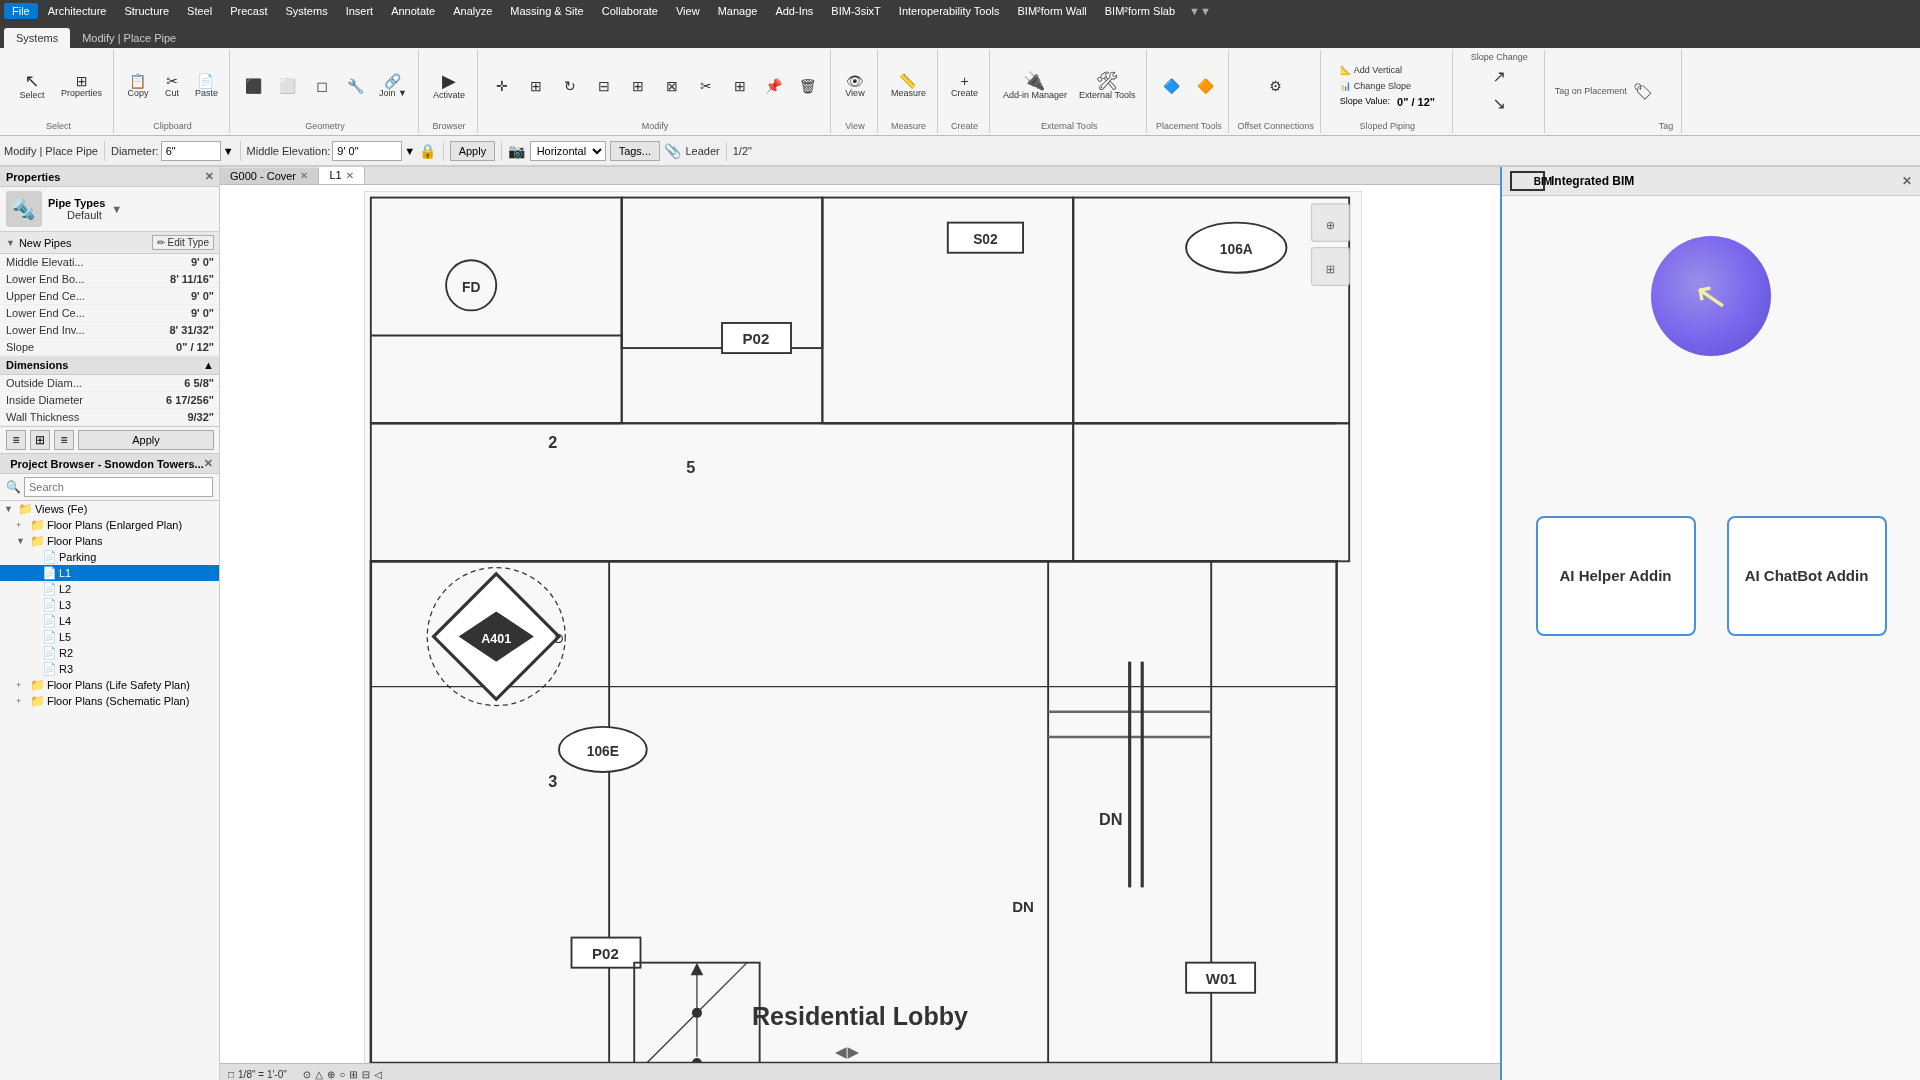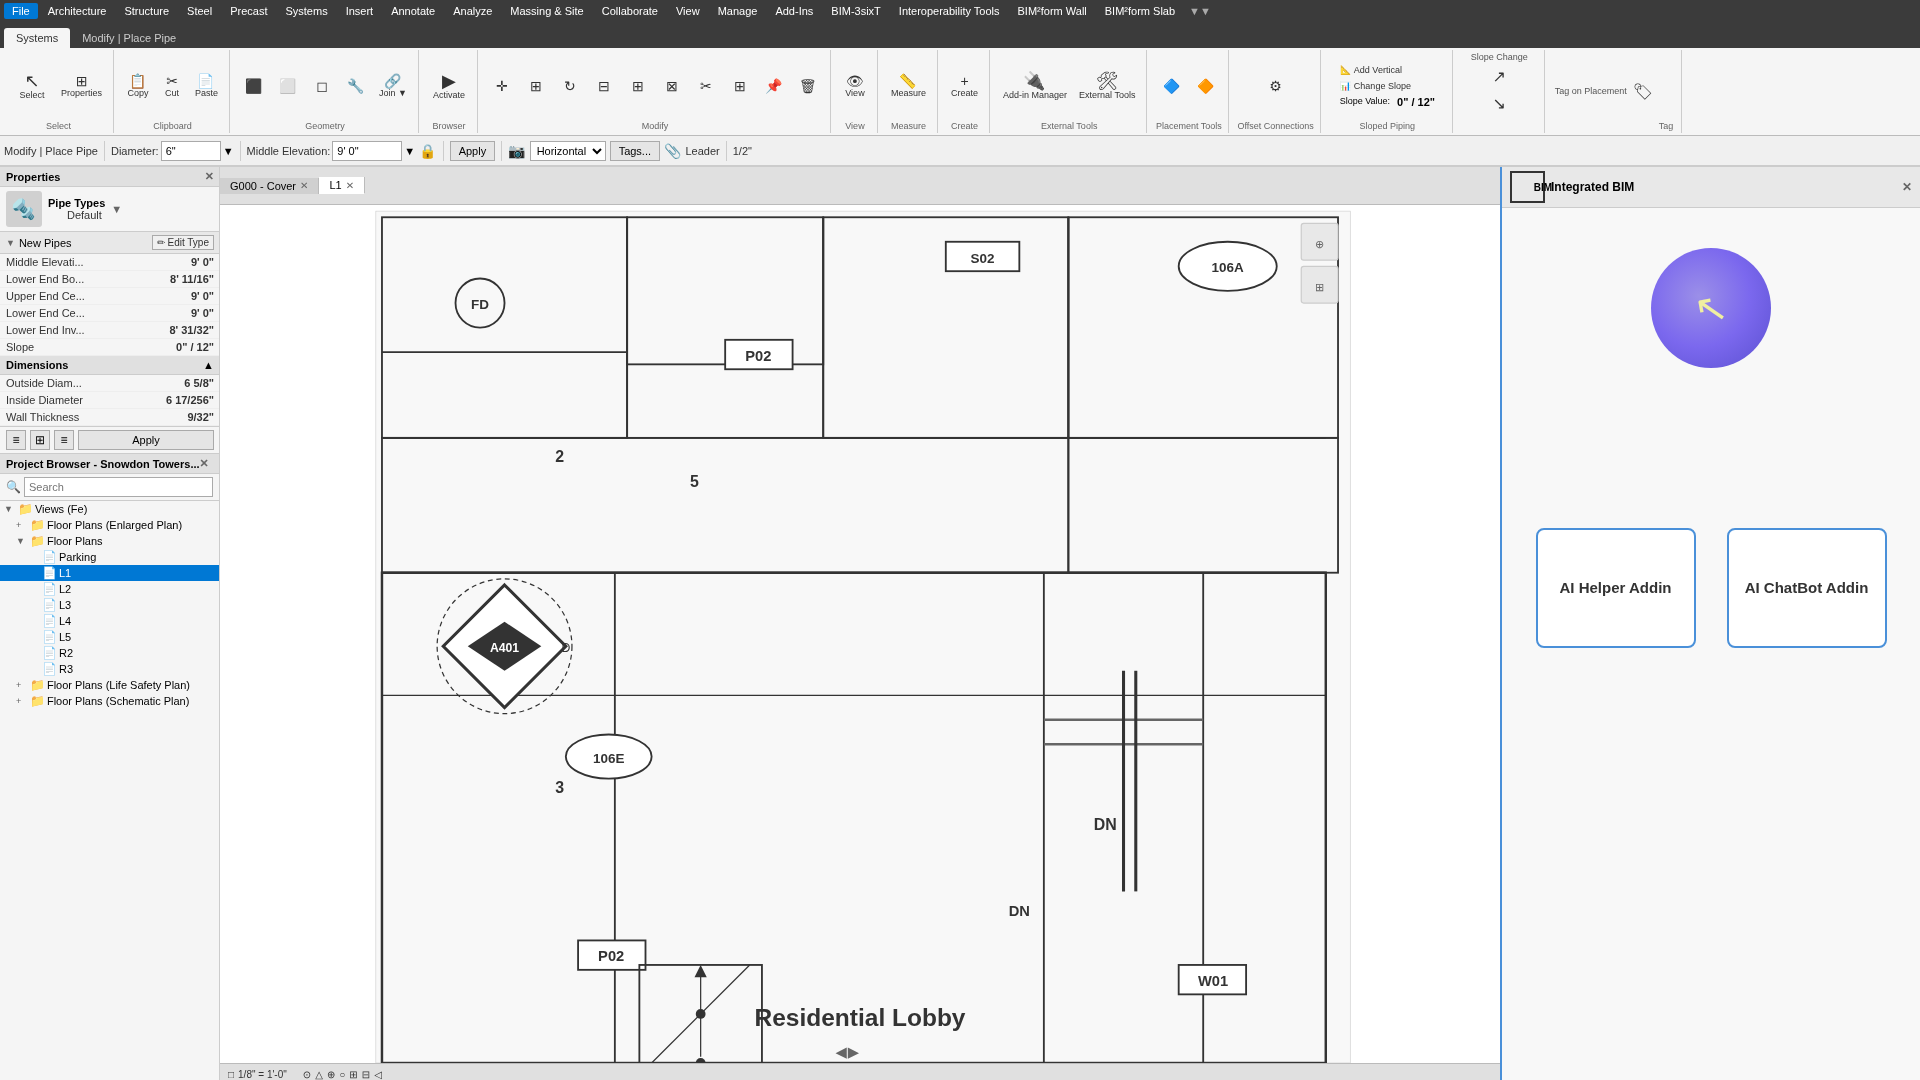--- a/index.html
+++ b/index.html
@@ -60,51 +60,51 @@
     .prop-label { color: #333; }
     .prop-value { color: #333; font-weight: bold; }
     .prop-section { padding: 3px 6px; background: #e0e0e0; font-size: 11px; font-weight: bold; display: flex; align-items: center; justify-content: space-between; cursor: pointer; border-bottom: 1px solid #ccc; }
 
     .panel-toolbar { display: flex; align-items: center; padding: 3px 6px; border-top: 1px solid #ccc; gap: 4px; }
     .panel-toolbar-btn { width: 20px; height: 20px; border: 1px solid #aaa; background: #e5e5e5; cursor: pointer; display: flex; align-items: center; justify-content: center; font-size: 12px; }
     .panel-apply-btn { flex: 1; height: 20px; background: #e5e5e5; border: 1px solid #aaa; cursor: pointer; font-size: 11px; }
 
     
     .project-browser { border-top: 1px solid #ccc; }
-    .project-browser-header { display: flex; align-items: center; justify-content: flex-start; background: #e0e0e0; padding: 3px 6px; border-bottom: 1px solid #ccc; font-size: 11px; font-weight: bold; }
+    .project-browser-header { display: flex; align-items: center; justify-content: flex-end; background: #e0e0e0; padding: 3px 6px; border-bottom: 1px solid #ccc; font-size: 11px; font-weight: bold; }
     .search-box { display: flex; align-items: center; padding: 3px 6px; border-bottom: 1px solid #ccc; gap: 3px; }
     .search-input { flex: 1; height: 20px; border: 1px solid #aaa; padding: 0 4px; font-size: 11px; }
     .search-icon { color: #666; font-size: 12px; }
     .tree-view { overflow-y: auto; max-height: 280px; }
     .tree-item { display: flex; align-items: center; padding: 1px 4px; font-size: 11px; cursor: pointer; gap: 2px; }
     .tree-item.selected { background: #0078d4; color: white; }
     .tree-expand { width: 12px; font-size: 9px; cursor: pointer; color: #666; }
     .tree-icon { font-size: 12px; }
     .tree-label { font-size: 11px; }
     .tree-indent-1 { padding-left: 16px; }
     .tree-indent-2 { padding-left: 28px; }
 
     
     .canvas-area { flex: 1; display: flex; flex-direction: column; overflow: hidden; }
-    .tabs-bar { display: flex; align-items: center; background: #e0e0e0; border-bottom: 1px solid #bbb; height: 38px; }
+    .tabs-bar { display: flex; align-items: center; background: #e0e0e0; border-bottom: 1px solid #bbb; height: 18px; }
     .tab { display: flex; align-items: center; padding: 2px 10px; border-right: 1px solid #bbb; cursor: pointer; font-size: 11px; gap: 4px; background: #d0d0d0; }
     .tab.active { background: #fff; border-bottom: 1px solid #fff; }
     .tab-close { font-size: 10px; color: #666; cursor: pointer; }
 
     .canvas-wrapper { flex: 1; position: relative; overflow: hidden; background: #fff; }
 
     
     .status-bar { display: flex; align-items: center; background: #e0e0e0; border-top: 1px solid #bbb; height: 22px; padding: 0 8px; gap: 16px; font-size: 10px; color: #333; }
     .status-item { display: flex; align-items: center; gap: 4px; }
 
     
     .bim-panel { width: 420px; background: #f8f8f8; border-left: 2px solid #4a90d9; display: flex; flex-direction: column; flex-shrink: 0; }
     .bim-panel-header { display: flex; align-items: center; justify-content: space-between; background: #e8e8e8; padding: 4px 8px; border-bottom: 1px solid #ccc; font-size: 12px; font-weight: bold; }
     .bim-panel-title { display: flex; align-items: center; gap: 6px; }
-    .bim-icon { width: 20px; height: 32px; border: 2px solid #333; display: flex; align-items: center; justify-content: center; font-size: 10px; font-weight: bold; padding-left: 31px; }
+    .bim-icon { width: 20px; height: 20px; border: 2px solid #333; display: flex; align-items: center; justify-content: center; font-size: 10px; font-weight: bold; padding-left: 31px; }
     .bim-content { flex: 1; display: flex; flex-direction: column; align-items: center; padding: 20px; gap: 20px; position: relative; }
     .cursor-circle { width: 120px; height: 120px; border-radius: 50%; background: radial-gradient(circle at 40% 40%, #9b8fe8, #7b68ee, #5a4fcf); display: flex; align-items: center; justify-content: center; position: relative; align-self: center; margin-top: 20px; }
     .cursor-icon { font-size: 40px; color: #f0f0a0; transform: rotate(-10deg); }
     .bim-cards { display: flex; gap: 31px; margin-top: 140px; }
     .bim-card { width: 160px; height: 120px; border: 2px solid #4a90d9; border-radius: 8px; background: white; display: flex; align-items: center; justify-content: center; cursor: pointer; font-size: 15px; font-weight: bold; color: #333; text-align: center; line-height: 1.3; }
 
     
     ::-webkit-scrollbar { width: 8px; }
     ::-webkit-scrollbar-track { background: #f0f0f0; }
     ::-webkit-scrollbar-thumb { background: #bbb; border-radius: 4px; }

